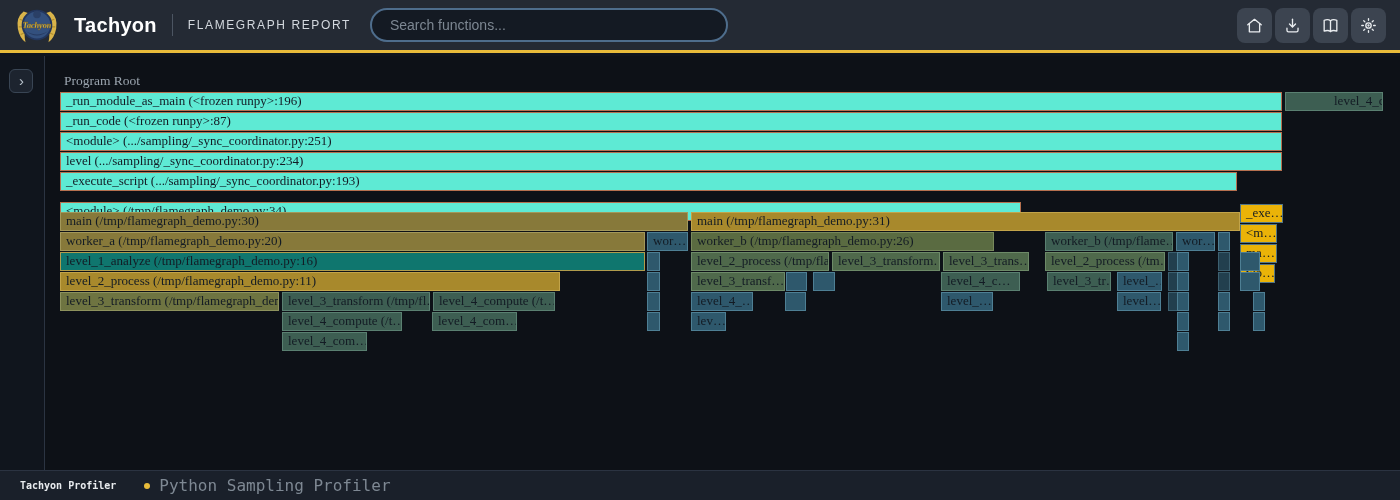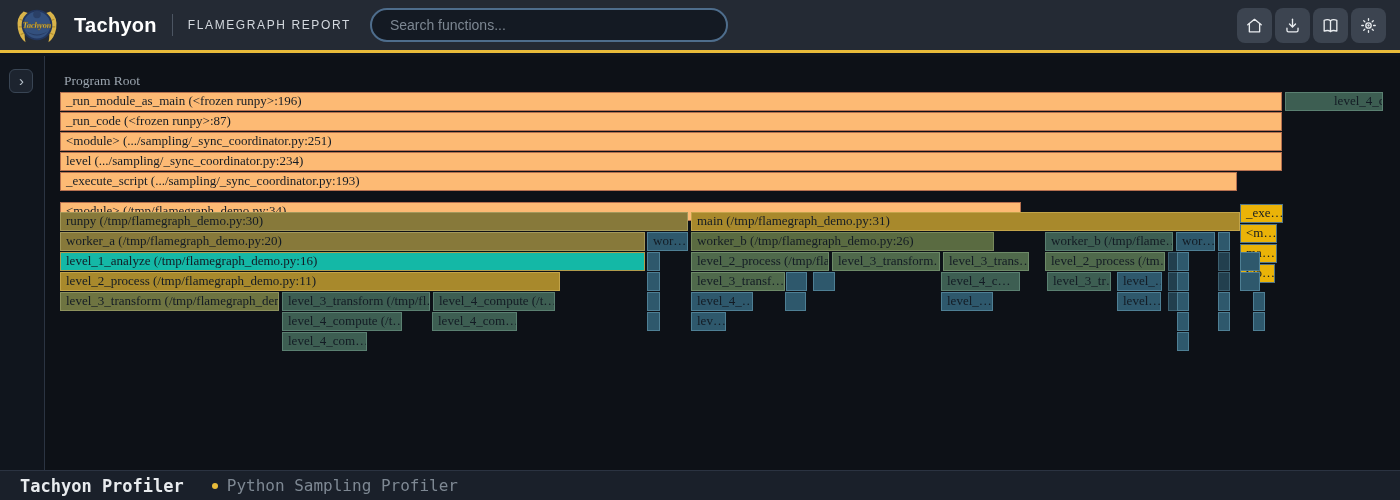--- a/index.html
+++ b/index.html
@@ -45,39 +45,39 @@
   .flame-panel { position:absolute; left:45px; top:56px; right:0; bottom:30px; background:#0d1117; overflow:hidden; }
   .root-label {
     position:absolute; left:19px; top:17px;
     font-family:"Liberation Serif", serif; font-size:13.5px; color:#9aa4ae;
   }
   .frame {
     position:absolute; height:19px; box-sizing:border-box; border:1px solid;
     font-family:"Liberation Serif", serif; font-size:13px; line-height:16px;
     color:#131b24; padding:0 5px; overflow:hidden; white-space:nowrap; cursor:pointer;
   }
-  .c-red       { background:#fdba74; border-color:#b5704f; }
+  .c-red       { background:#5eead4; border-color:#b5704f; }
   .c-olive     { background:#87793a; border-color:#a3985a; }
-  .c-olive2    { background:#14b8a6; border-color:#b09c4c; }
+  .c-olive2    { background:#0f766e; border-color:#b09c4c; }
   .c-gold      { background:#a8892c; border-color:#c2a44a; }
   .c-olivegreen{ background:#6e7441; border-color:#8d925d; }
   .c-green     { background:#5a6b41; border-color:#78895c; }
   .c-sage      { background:#4f694b; border-color:#6d8a68; }
   .c-tealgreen { background:#3d5e52; border-color:#5a8071; }
   .c-teal      { background:#2e586c; border-color:#4e7f94; }
   .c-slate     { background:#eab308; border-color:#517485;margin-top:32px; }
   .c-darkteal  { background:#223f4e; border-color:#3c6070; }
   
   .statusbar {
     position:absolute; left:0; right:0; bottom:0; height:30px;
     background:#1a202a; border-top:1px solid #2b3341;
     display:flex; align-items:center; padding:0 20px; box-sizing:border-box;
     font-family:"DejaVu Sans Mono", monospace;
   }
-  .status-app { color:#e8ebee; font-size:17px; font-weight:bold; }
+  .status-app { color:#e8ebee; font-size:10px; font-weight:bold; }
   .status-dot { width:6px; height:6px; border-radius:50%; background:#e8bb3a; margin:0 9px 0 28px; flex:0 0 auto; }
   .status-sub { color:#7e8893; font-size:16px; }
 </style>
 </head>
 <body>
 
 <div class="app">
 
   <div class="header">
     <svg class="logo" viewBox="0 0 48 48">
@@ -134,21 +134,21 @@
     <div id="flame">
         <div class="frame c-red" style="left: 15px; top: 36px; width: 1222px;">_run_module_as_main (&lt;frozen runpy&gt;:196)</div>
         <div class="frame c-tealgreen" style="left: 1240px; top: 36px; width: 98px; padding-left: 48px;">level_4_comput…</div>
         <div class="frame c-red" style="left: 15px; top: 56px; width: 1222px;">_run_code (&lt;frozen runpy&gt;:87)</div>
         <div class="frame c-red" style="left: 15px; top: 76px; width: 1222px;">&lt;module&gt; (.../sampling/_sync_coordinator.py:251)</div>
         <div class="frame c-red" style="left: 15px; top: 96px; width: 1222px;">level (.../sampling/_sync_coordinator.py:234)</div>
         <div class="frame c-red" style="left: 15px; top: 116px; width: 1177px;">_execute_script (.../sampling/_sync_coordinator.py:193)</div>
         <div class="frame c-slate" style="left: 1195px; top: 116px; width: 43px;">_exe…</div>
         <div class="frame c-red" style="left: 15px; top: 136px; width: 961px; margin-top: 10px;">&lt;module&gt; (/tmp/flamegraph_demo.py:34)</div>
         <div class="frame c-slate" style="left: 1195px; top: 136px; width: 37px;">&lt;m…</div>
-        <div class="frame c-olive" style="left: 15px; top: 156px; width: 628px;">runpy (/tmp/flamegraph_demo.py:30)</div>
+        <div class="frame c-olive" style="left: 15px; top: 156px; width: 628px;">main (/tmp/flamegraph_demo.py:30)</div>
         <div class="frame c-gold" style="left: 646px; top: 156px; width: 549px;">main (/tmp/flamegraph_demo.py:31)</div>
         <div class="frame c-slate" style="left: 1195px; top: 156px; width: 37px;">ma…</div>
         <div class="frame c-olive" style="left: 15px; top: 176px; width: 585px;">worker_a (/tmp/flamegraph_demo.py:20)</div>
         <div class="frame c-teal" style="left: 602px; top: 176px; width: 41px;">wor…</div>
         <div class="frame c-green" style="left: 646px; top: 176px; width: 303px;">worker_b (/tmp/flamegraph_demo.py:26)</div>
         <div class="frame c-tealgreen" style="left: 1000px; top: 176px; width: 128px;">worker_b (/tmp/flame…</div>
         <div class="frame c-teal" style="left: 1131px; top: 176px; width: 39px;">wor…</div>
         <div class="frame c-teal" style="left: 1173px; top: 176px; width: 9px;"></div>
         <div class="frame c-slate" style="left: 1195px; top: 176px; width: 35px;">wo…</div>
         <div class="frame c-olive2" style="left: 15px; top: 196px; width: 585px;">level_1_analyze (/tmp/flamegraph_demo.py:16)</div>

